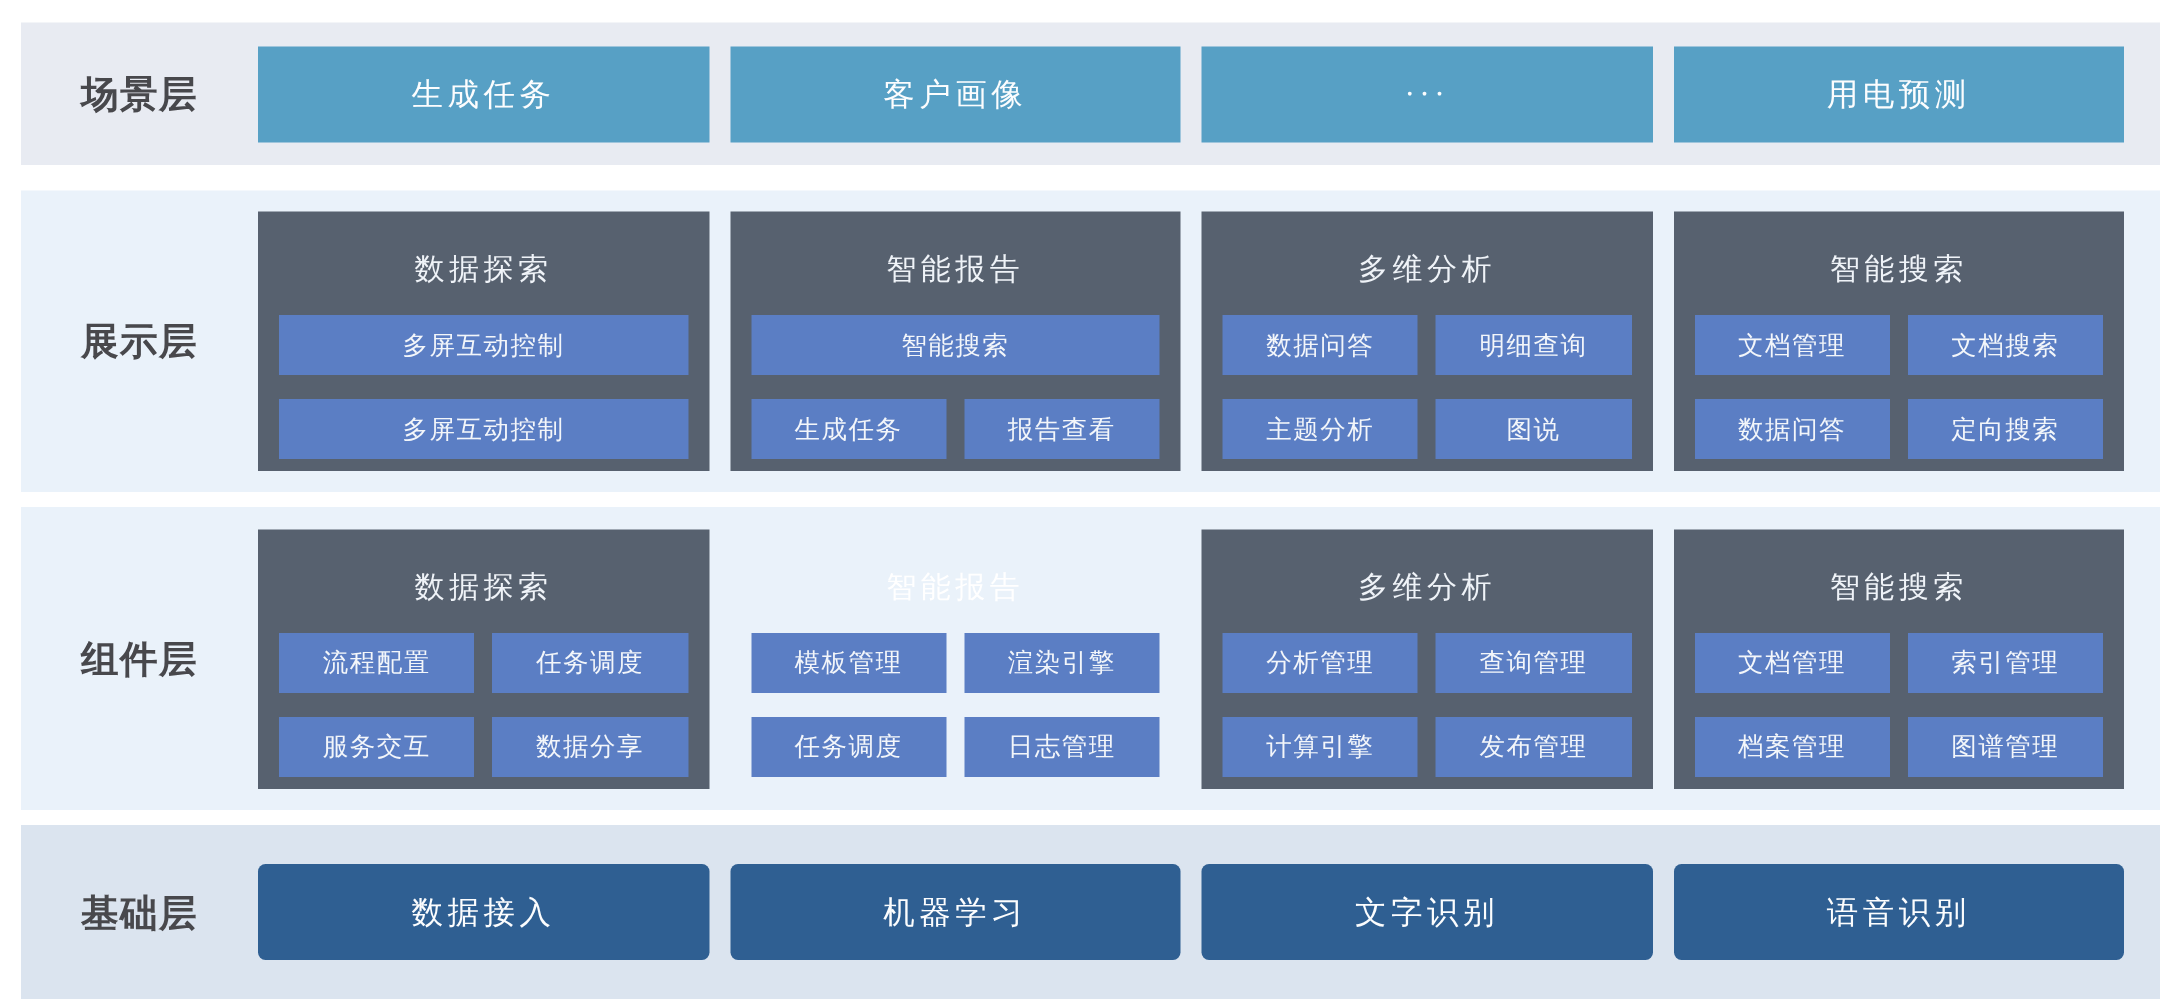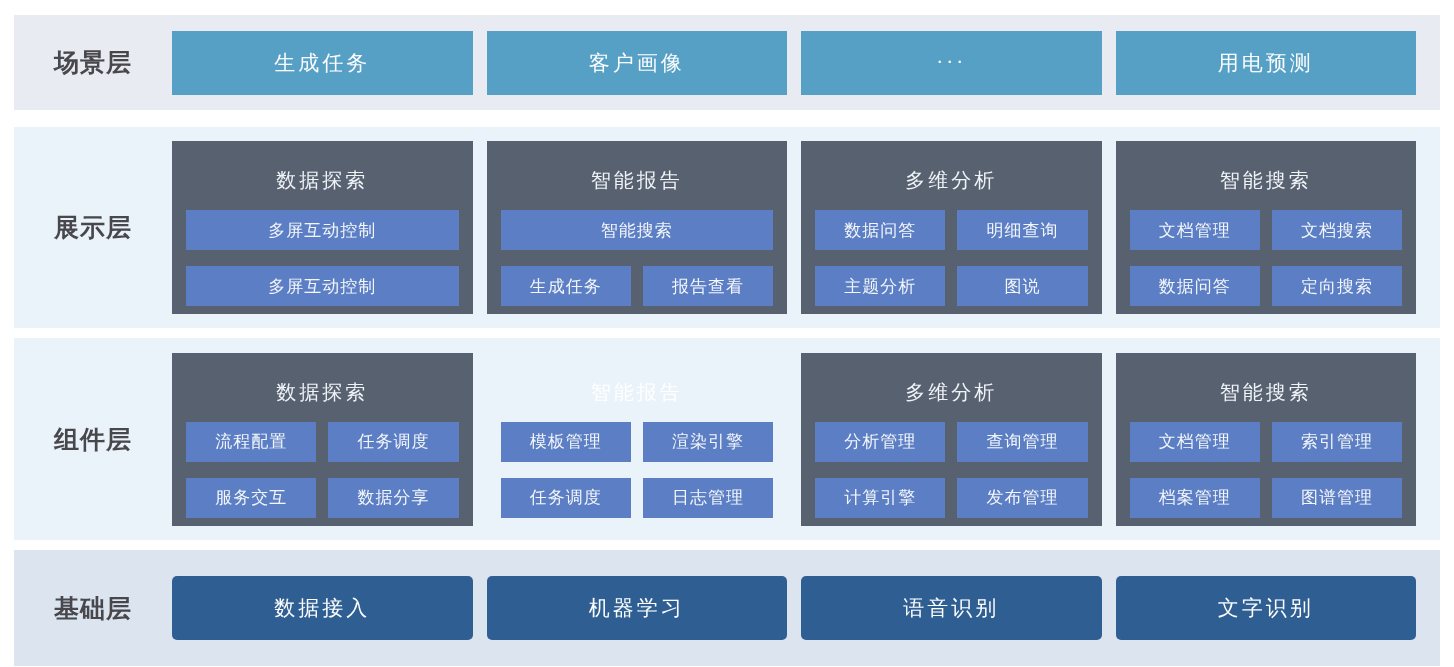--- a/index.html
+++ b/index.html
@@ -203,17 +203,17 @@
             </div>
           </div>
         </div>
       </div>
     </section>
     <section class="band band-base">
       <div class="label-col">基础层</div>
       <div class="content">
         <div class="big-box base-box">数据接入</div>
         <div class="big-box base-box">机器学习</div>
+        <div class="big-box base-box">文字识别</div>
         <div class="big-box base-box">语音识别</div>
-        <div class="big-box base-box">文字识别</div>
       </div>
     </section>
   </div>
 
 </body></html>

